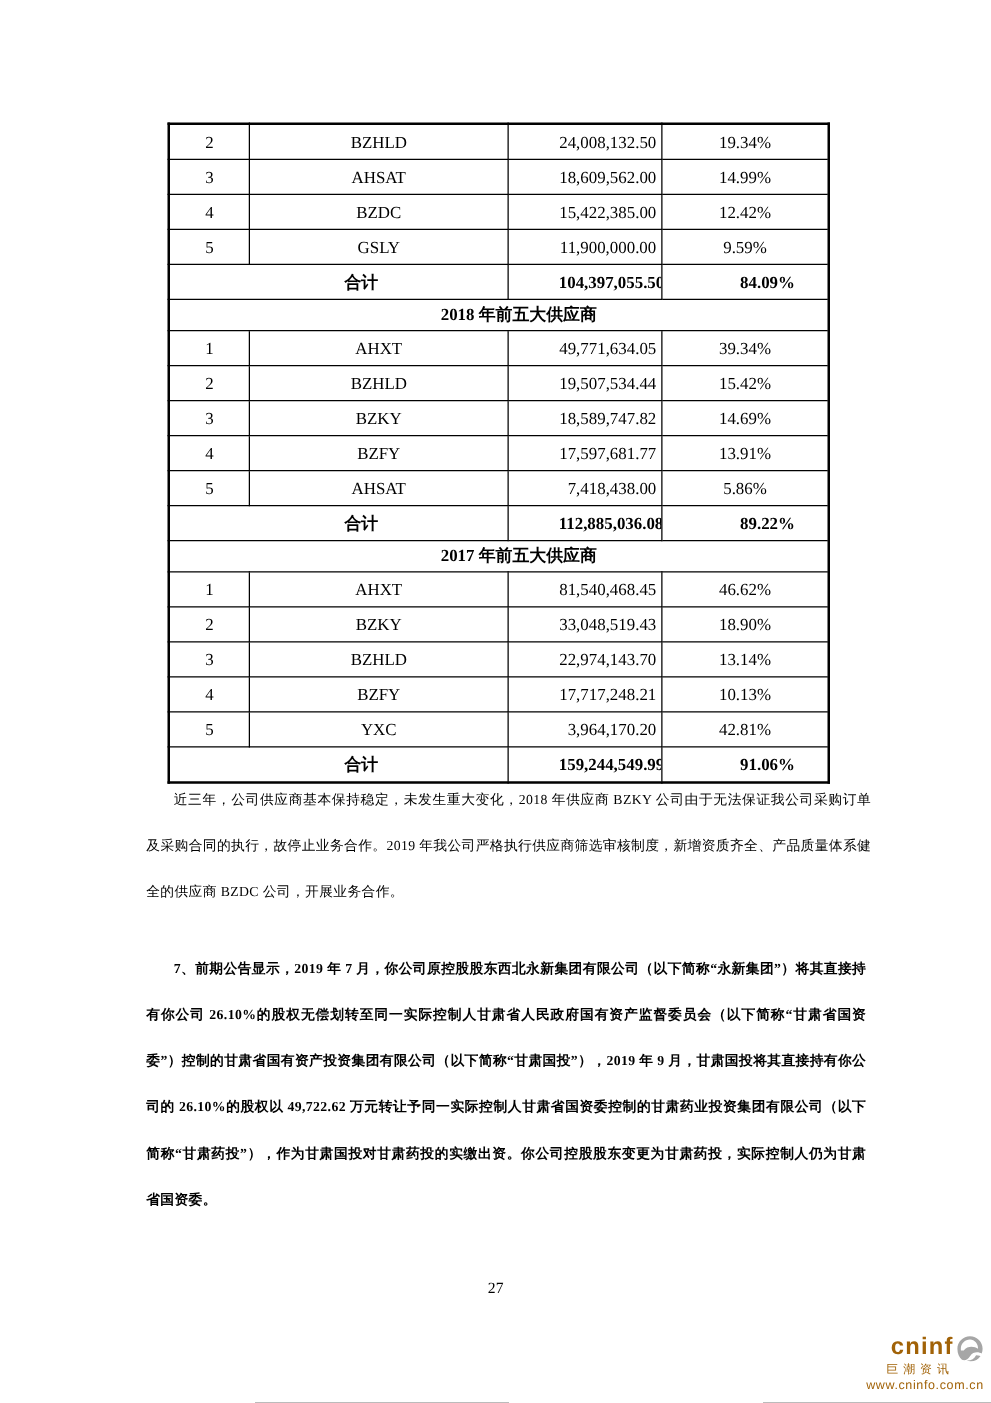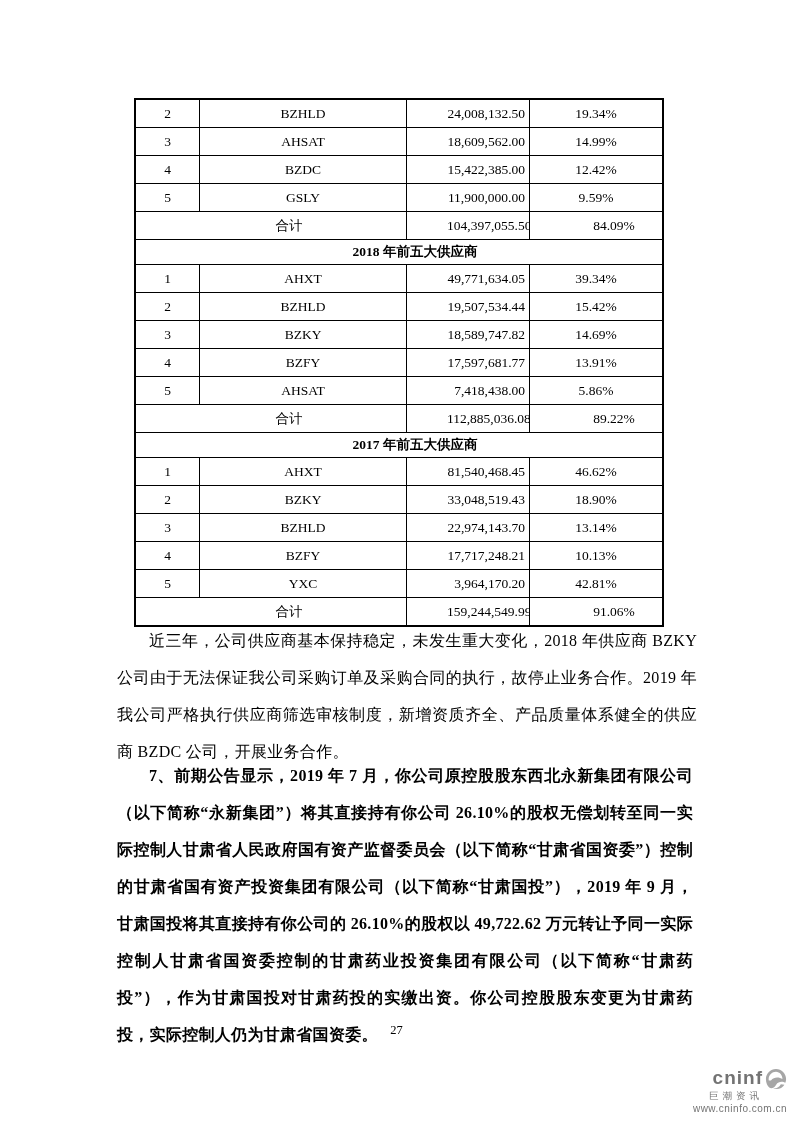--- a/index.html
+++ b/index.html
@@ -34,47 +34,47 @@
   td.c-rank{text-align:center;width:55px;}
   td.c-name{text-align:center;width:198px;}
   td.c-amt{text-align:right;width:114px;}
   td.c-pct{text-align:center;width:124px;}
   tr.year-header td{
     text-align:center;
     font-weight:bold;
     height:24px;
     padding-left:36px;
   }
-  tr.total-row td{font-weight:normal;padding-left:40px;}
+  tr.total-row td{font-weight:bold;padding-left:40px;}
   tr.total-row td.total-label{text-align:center;}
   
   .para{
     margin:0 96px 0 117px;
-    font-size:16px;
+    font-size:11px;
     line-height:37px;
     text-align:justify;
     text-indent:2em;
     letter-spacing:0.3px;
   }
   .para-1{position:absolute;top:622px;left:0;right:0;}
   .para-2{position:absolute;top:757px;left:0;right:4px;font-weight:bold;}
   
   .page-number{
     position:absolute;
     left:0;right:0;
     top:1023px;
     text-align:center;
     font-size:12.5px;
   }
   .cninfo-logo{
     position:absolute;
     right:6px;
     bottom:8px;
     text-align:right;
-    color:#737373;
+    color:#a16207;
     font-family:"Liberation Sans","DejaVu Sans",sans-serif;
     line-height:1.1;
   }
   .logo-top{
     display:flex;
     align-items:center;
     justify-content:flex-end;
     gap:2px;
   }
   .logo-brand{

